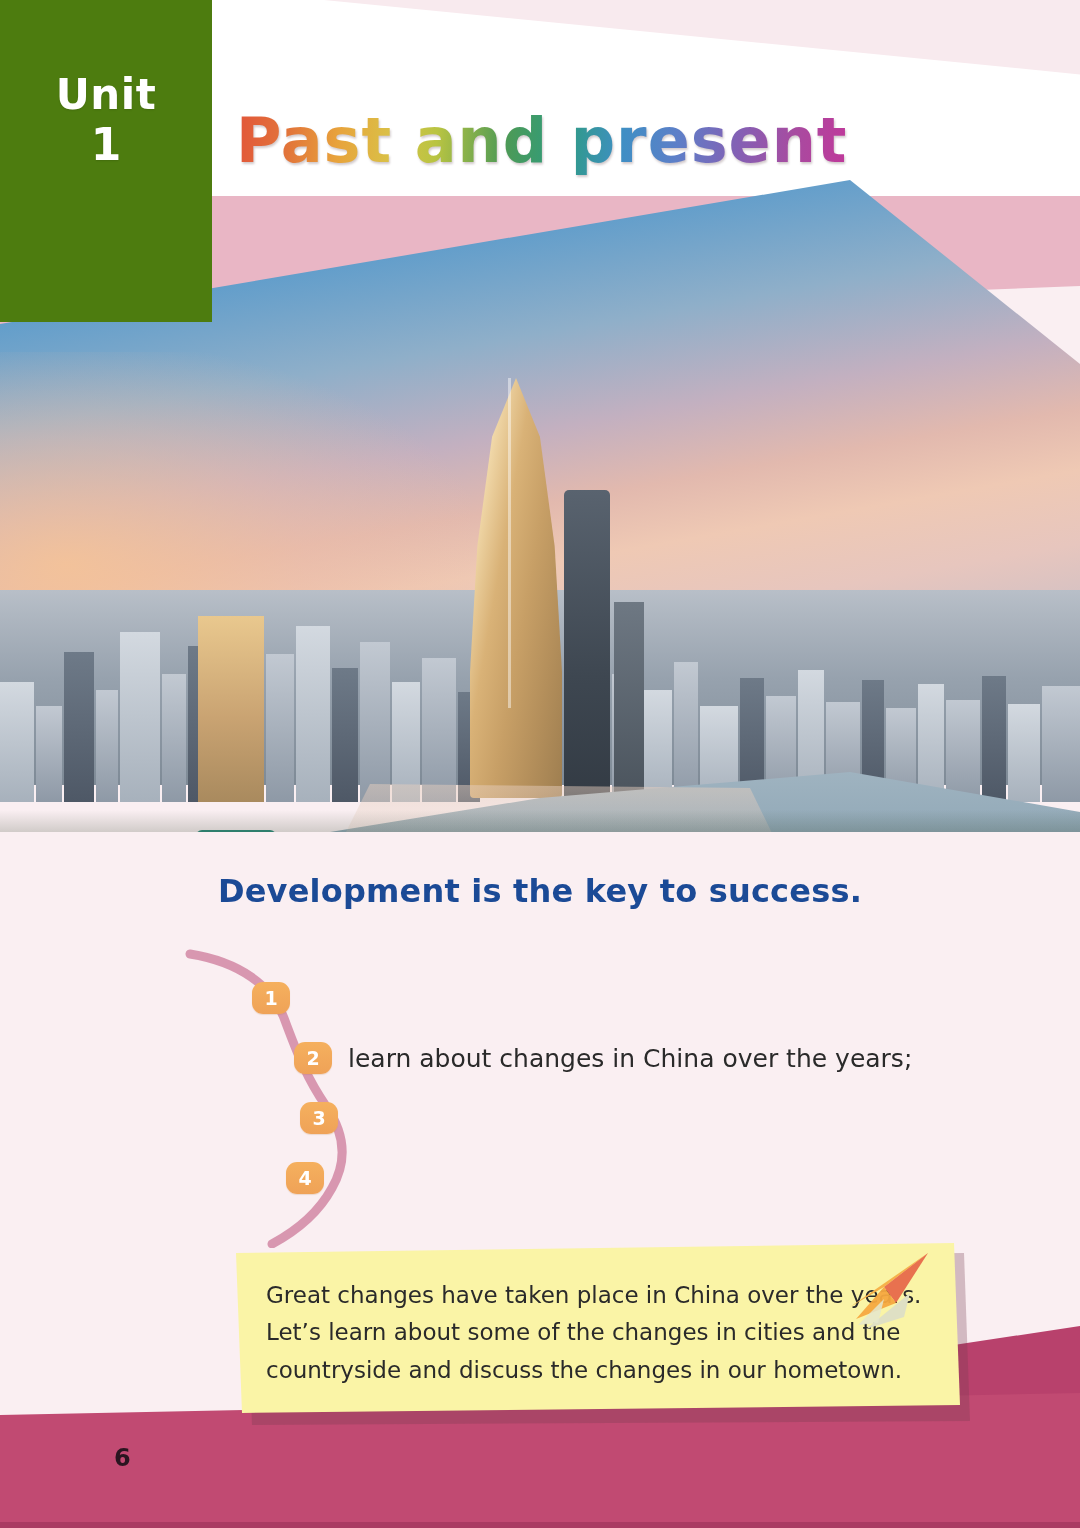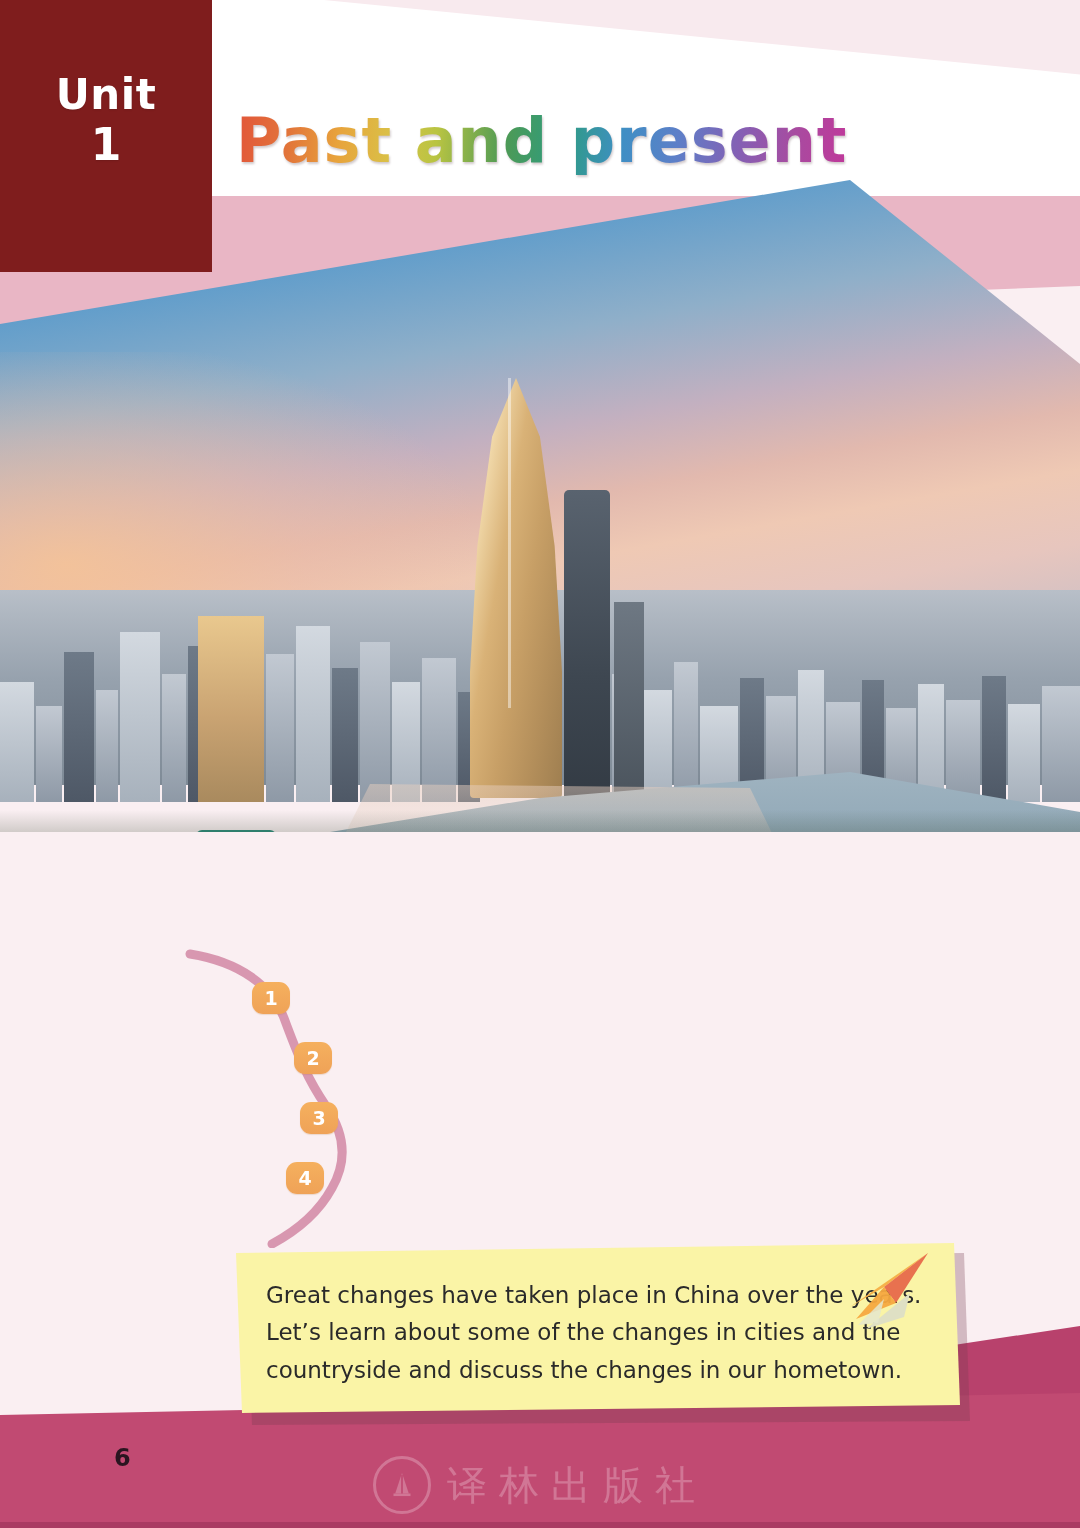--- a/index.html
+++ b/index.html
@@ -27,22 +27,22 @@
     clip-path:polygon(100% 0, 100% 62%, 30% 0);
   }
   .pink-band{
     position:absolute;left:0;top:196px;width:1080px;height:160px;
     background:#E9B6C5;z-index:3;
     clip-path:polygon(0 0, 1080px 0, 1080px 90px, 0 132px);
   }
 
   
   .unit-panel{
-    position:absolute;left:0;top:0;width:212px;height:272px;
-    background:#7f1d1d;z-index:6;
+    position:absolute;left:0;top:0;width:212px;height:322px;
+    background:#4d7c0f;z-index:6;
     display:flex;flex-direction:column;
     align-items:center;justify-content:flex-start;
     padding-top:74px;box-sizing:border-box;
   }
   .unit-word{
     color:#FFFFFF;font-size:42px;font-weight:bold;
     letter-spacing:0.5px;line-height:1;
     font-family:"DejaVu Sans", sans-serif;
     text-shadow:0 1px 2px rgba(0,0,0,.13);
   }
@@ -313,34 +313,36 @@
   <div class="top-rose-wedge"></div>
   <div class="pink-band"></div>
 
   <div class="unit-panel">
     <div class="unit-word">Unit</div>
     <div class="unit-num">1</div>
   </div>
 
   <div class="title">Past and present</div>
 
+  <div class="headline">Development is the key to success.</div>
 
   <div class="unit-list">
 
     <svg class="curve" viewBox="0 0 260 300" xmlns="http://www.w3.org/2000/svg">
       <path d="M 10 6 C 60 14, 92 38, 104 70 C 118 108, 128 132, 146 158
                C 164 184, 168 212, 152 240 C 140 262, 118 282, 92 296" fill="none" stroke="#D58FAA" stroke-width="9" stroke-linecap="round" opacity="0.92"></path>
     </svg>
 
 
     <div class="li li1">
       <span class="badge">1</span>
     </div>
     <div class="li li2">
       <span class="badge">2</span>
+      <span class="li-text">learn about changes in China over the years;</span>
     </div>
     <div class="li li3">
       <span class="badge">3</span>
     </div>
     <div class="li li4">
       <span class="badge">4</span>
     </div>
   </div>
 
   <div class="right-crimson"></div>
@@ -351,26 +353,16 @@
     <svg class="plane" viewBox="0 0 94 82" xmlns="http://www.w3.org/2000/svg">
       <polygon points="6,60 84,6 40,40" fill="#F6B24A"></polygon>
       <polygon points="40,40 84,6 52,56" fill="#E8714F"></polygon>
       <polygon points="12,72 52,56 40,40" fill="#F5A83F" opacity="0.95"></polygon>
       <polygon points="22,82 66,46 60,70" fill="#DFE0C4"></polygon>
       <polygon points="14,78 40,52 34,76" fill="#E4E6CC" opacity="0.85"></polygon>
     </svg>
   </div>
 
   <div class="footer-band"></div>
-  <div class="watermark">
-    <div class="wm-logo">
-      <svg viewBox="0 0 40 40" width="34" height="34" xmlns="http://www.w3.org/2000/svg">
-        <polygon points="20,6 28,30 12,30" fill="#F6DCE6"></polygon>
-        <rect x="10" y="30" width="20" height="3" fill="#F6DCE6"></rect>
-        <line x1="20" y1="8" x2="20" y2="30" stroke="#C14A72" stroke-width="2"></line>
-      </svg>
-    </div>
-    <div class="wm-text">译林出版社</div>
-  </div>
   <div class="page-num">6</div>
   <div class="footer-strip"></div>
 
 </div>
 
 </body></html>

